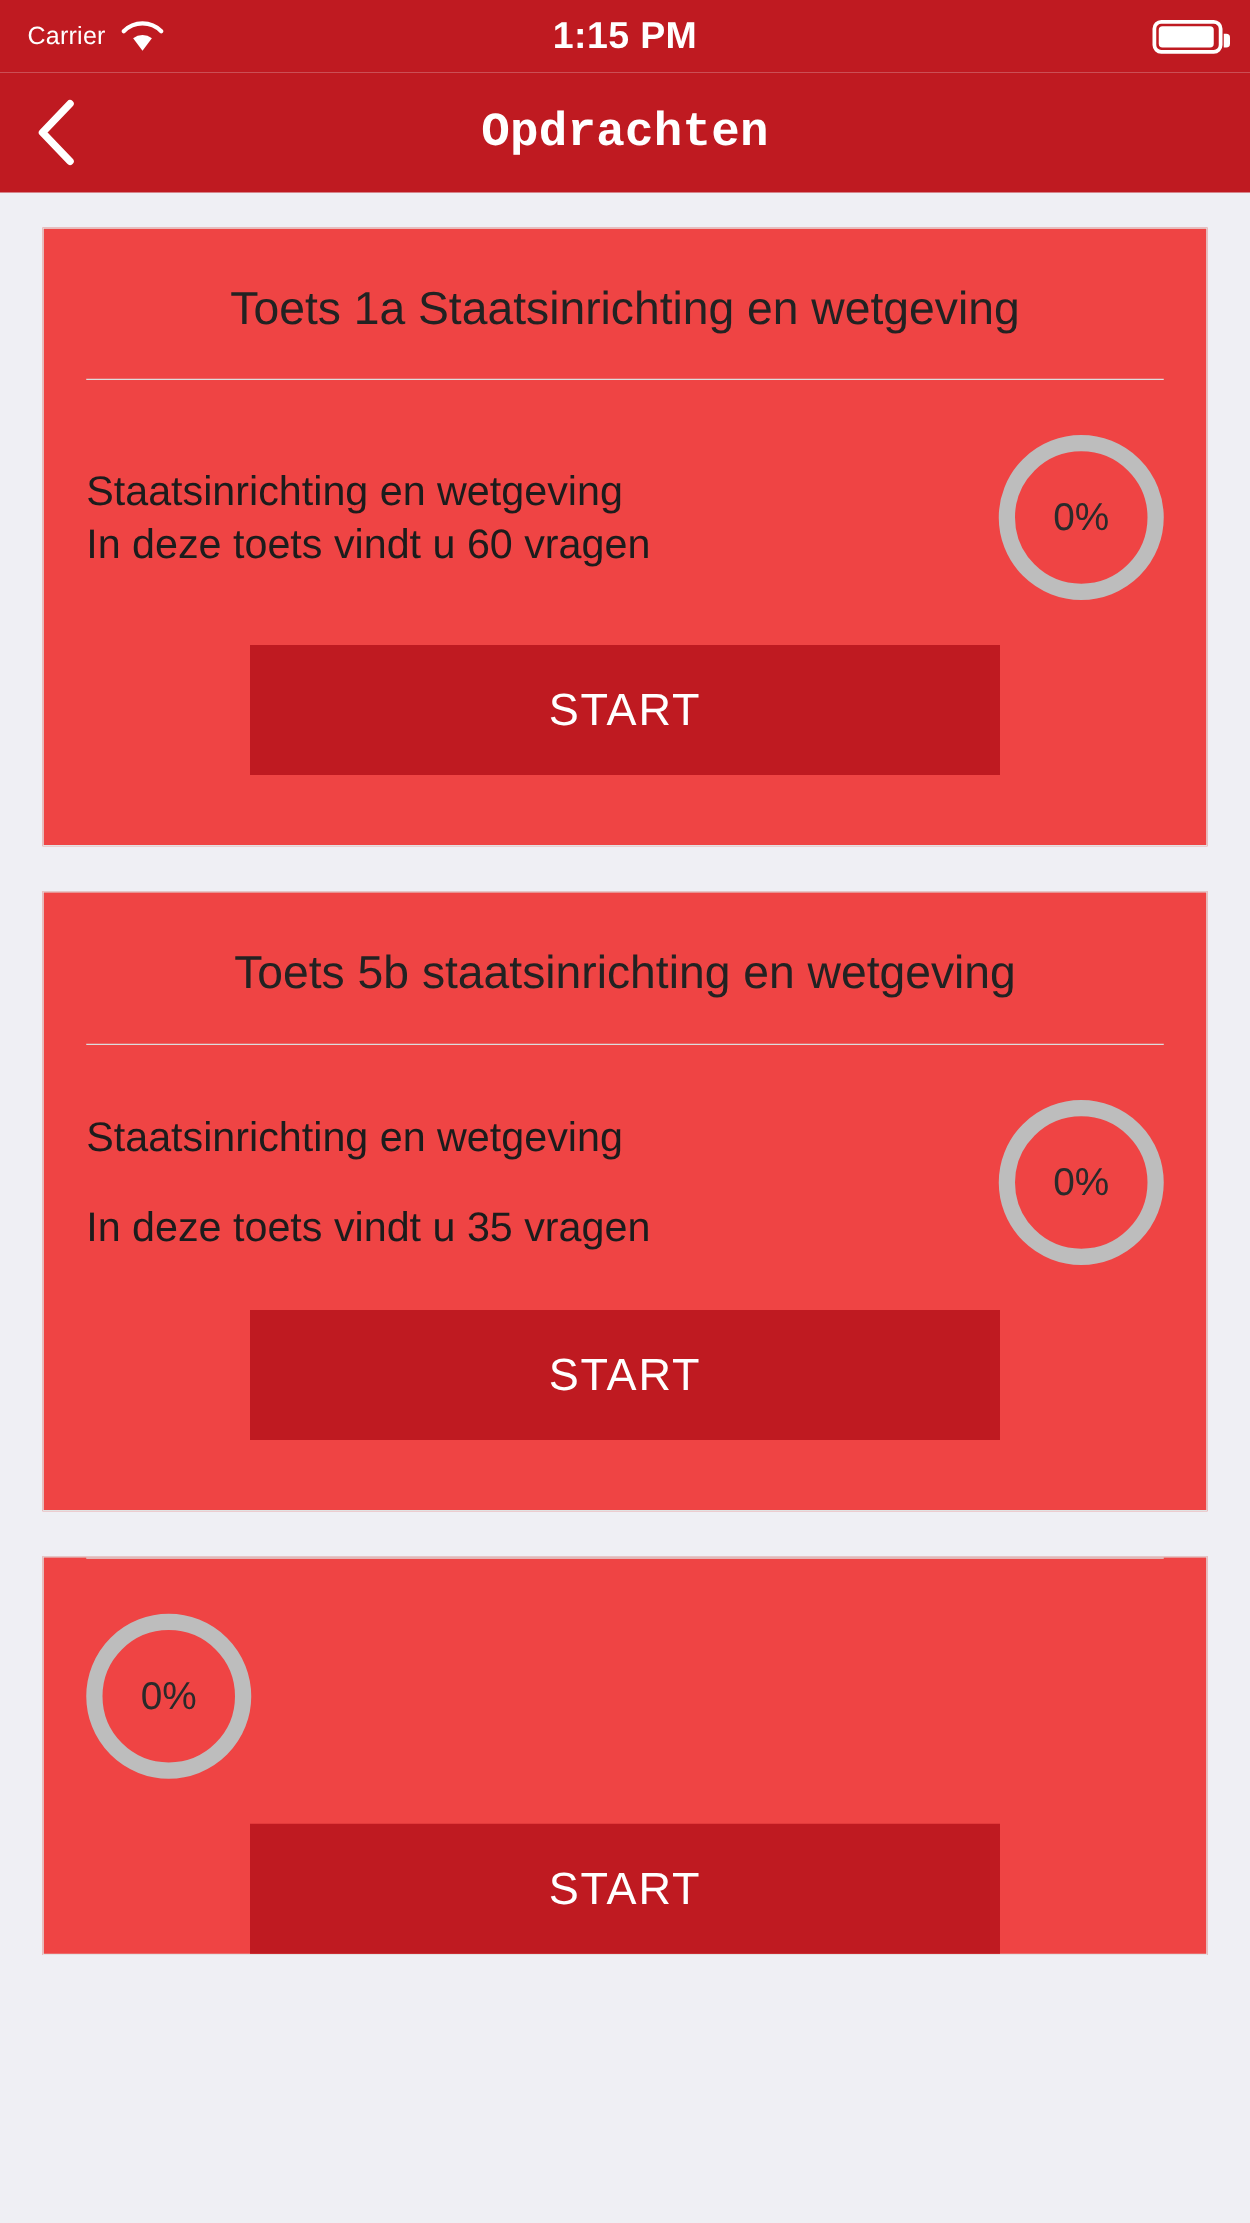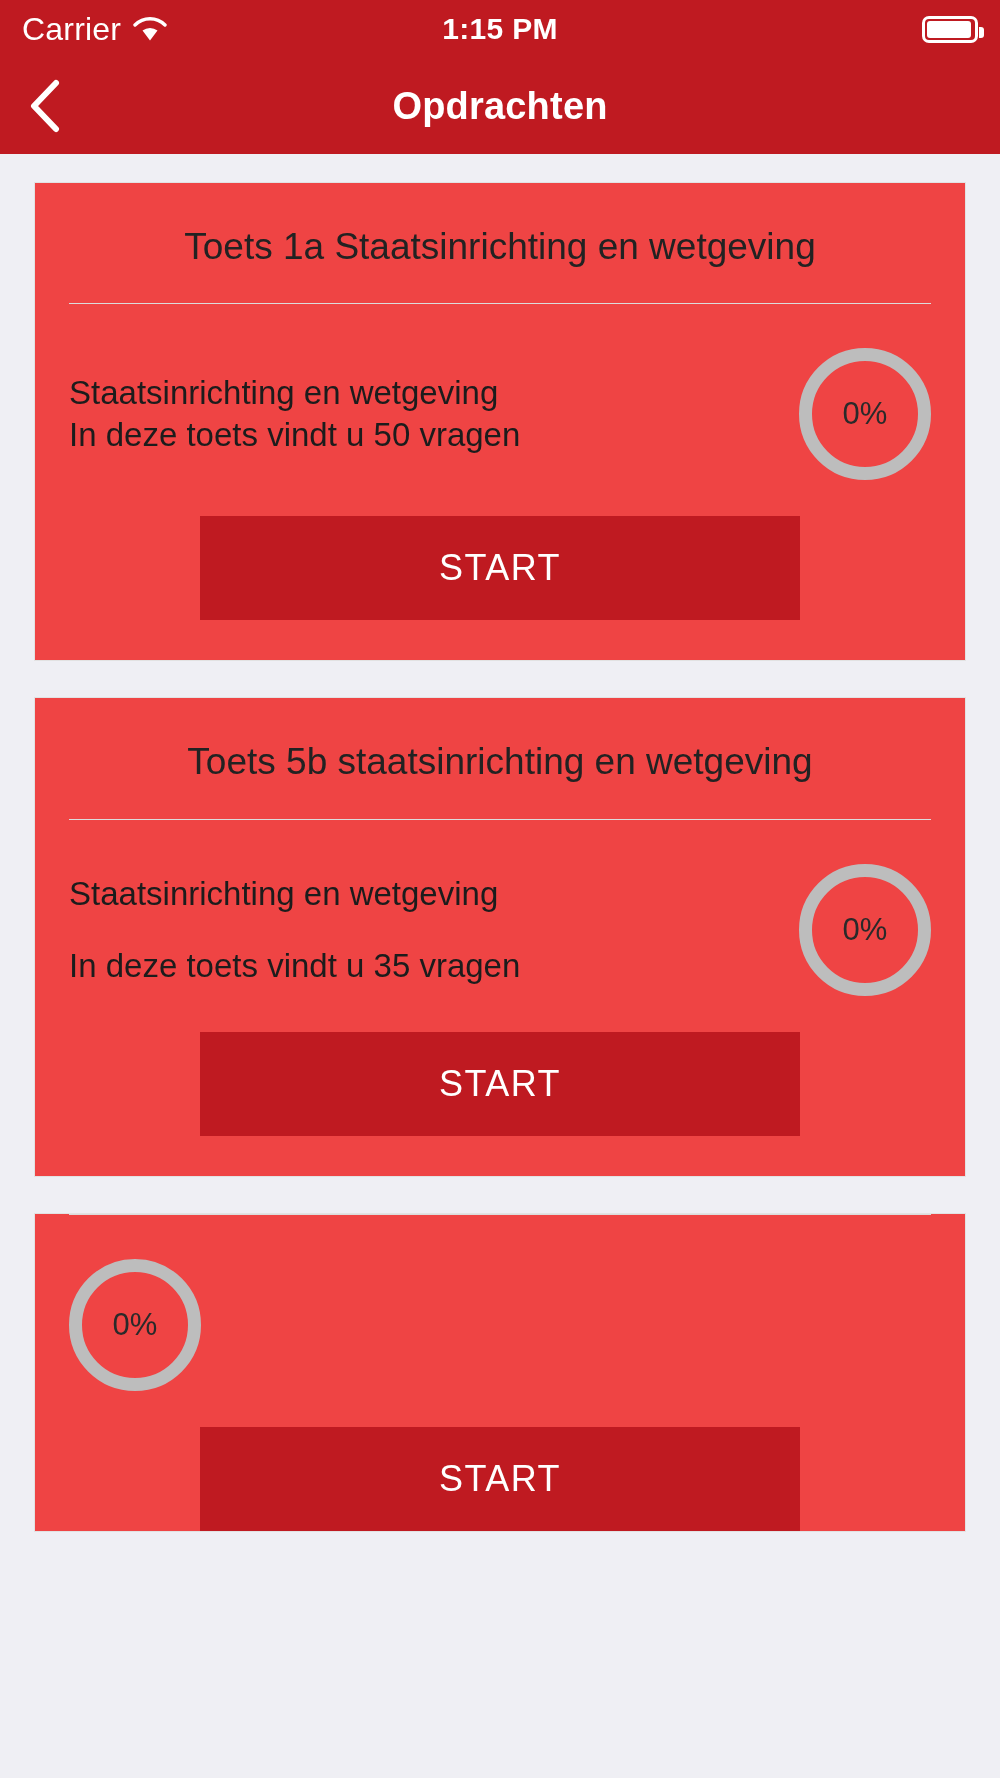--- a/index.html
+++ b/index.html
@@ -28,21 +28,21 @@
     align-items: center;
     padding: 0 22px;
     position: relative;
   }
   .status-left {
     display: flex;
     align-items: center;
     gap: 12px;
   }
   .carrier-label {
-    font-size: 32px;
+    font-size: 20px;
     letter-spacing: 0.2px;
   }
   .wifi-icon {
     display: inline-block;
     width: 34px;
     height: 26px;
     position: relative;
   }
   .wifi-icon svg { display: block; }
   .status-time {
@@ -105,20 +105,21 @@
   }
   .nav-title {
     position: absolute;
     left: 0; right: 0;
     text-align: center;
     color: #ffffff;
     font-size: 38px;
     font-weight: bold;
     letter-spacing: 0.2px;
     pointer-events: none;
+    font-family: Liberation Mono, monospace;
   }
 
   
   .scroll-area {
     height: calc(1778px - 58px - 96px);
     overflow: hidden;
     padding: 28px 34px 0 34px;
   }
 
   .card {
@@ -169,21 +170,21 @@
   }
   .progress-text {
     font-size: 31px;
     color: #2a2a2a;
     position: relative;
     z-index: 2;
   }
 
   .start-button {
     display: block;
-    margin: 26px auto 40px auto;
+    margin: 26px auto 56px auto;
     width: 600px;
     height: 104px;
     background: #bf1a21;
     color: #ffffff;
     border: none;
     font-family: "Liberation Sans", sans-serif;
     font-size: 36px;
     letter-spacing: 1.5px;
     cursor: pointer;
   }
@@ -225,21 +226,21 @@
   </div>
 
   <div class="scroll-area">
 
     <div class="card">
       <div class="card-title">Toets 1a Staatsinrichting en wetgeving</div>
       <div class="card-divider"></div>
       <div class="card-body">
         <div class="card-desc">
           <div>Staatsinrichting en wetgeving</div>
-          <div>In deze toets vindt u 50 vragen</div>
+          <div>In deze toets vindt u 60 vragen</div>
         </div>
         <div class="progress-ring">
           <span class="ring-bg"></span>
           <span class="progress-text">0%</span>
         </div>
       </div>
       <button class="start-button">START</button>
     </div>
 
     <div class="card">

